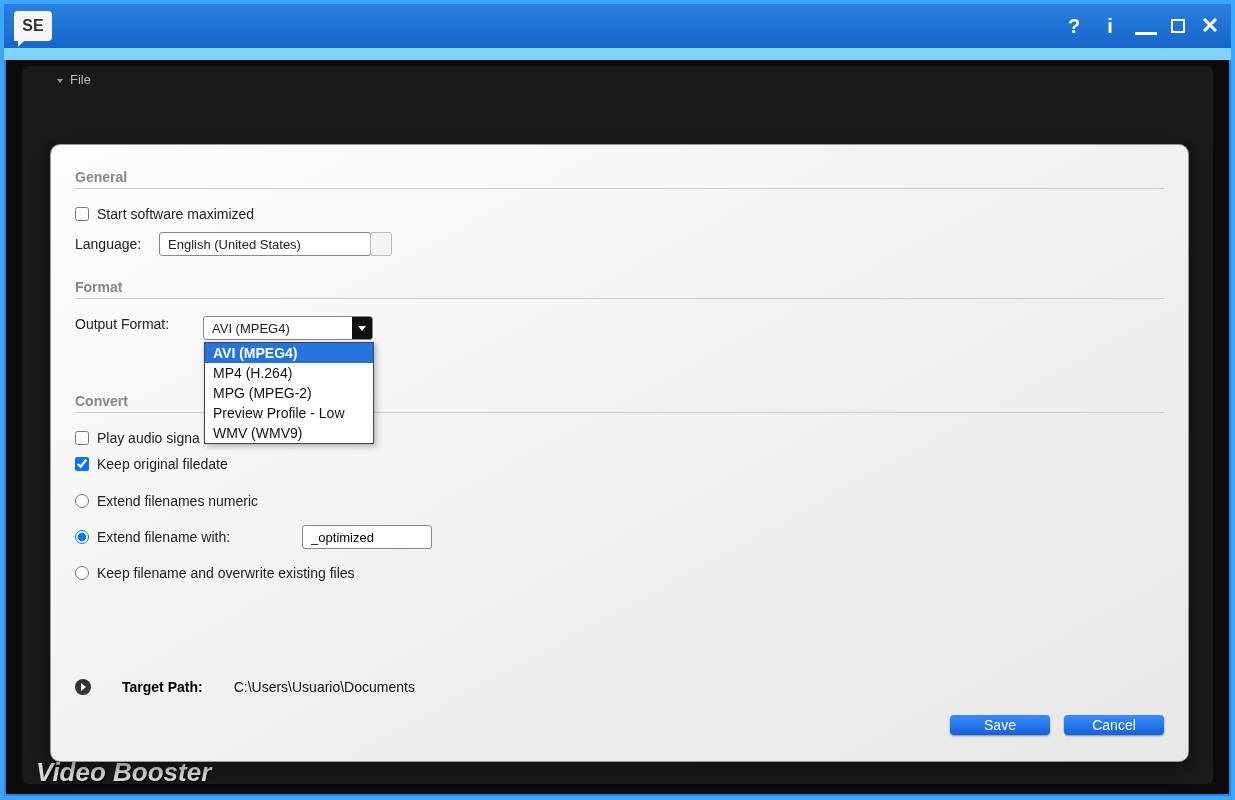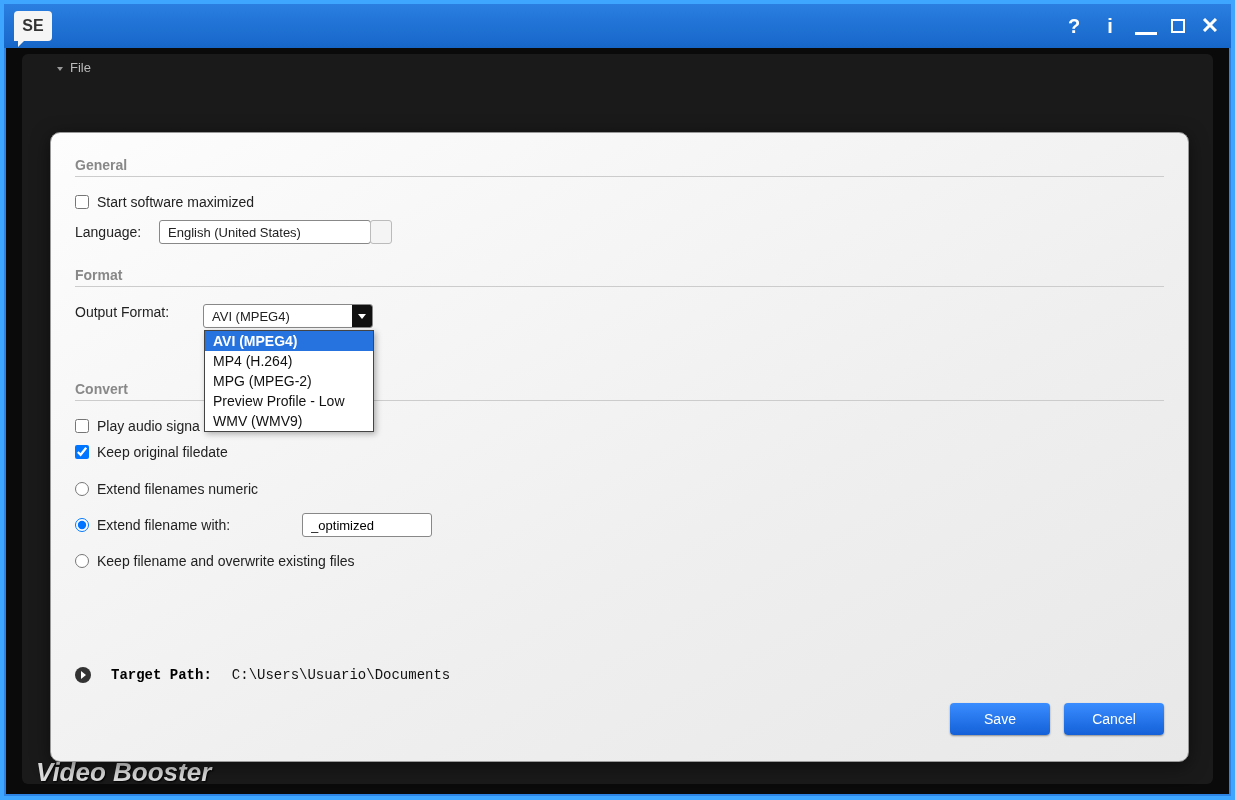--- a/index.html
+++ b/index.html
@@ -43,20 +43,21 @@
   .win-btn.minimize { border-bottom:3px solid #fff; height:8px; margin-top:10px;}
   .win-btn.maximize { border:2px solid #fff; width:14px; height:14px;}
   .win-btn.close { font-size:22px; }
   .app-body {
     flex:1;
     background: #0a0a0a;
     border: 2px solid #2c83e3;
     border-top:none;
     position: relative;
     padding: 8px;
+    margin-top: 12px;
   }
   .back-panel {
     position:absolute; left:16px; top:6px; right:16px; bottom:10px;
     background:#1a1a1a;
     border-radius:6px;
   }
   .back-panel .file-label {
     color:#bbb; font-size:13px; padding:6px 36px;
   }
   .back-panel .file-label:before{
@@ -112,34 +113,34 @@
   }
   .dropdown-list {
     position:absolute; left:0; top:25px; width:170px;
     background:#fff; border:1px solid #444; z-index:10;
     box-shadow:2px 2px 6px rgba(0,0,0,.3);
   }
   .dropdown-list div{ padding:2px 8px; font-size:14px; color:#111; cursor:pointer;}
   .dropdown-list div.selected{ background:#2673e0; color:#fff; font-weight:bold;}
   .suffix-input{ width:130px; margin-left:72px;}
   .radio-row{ margin:8px 0;}
-  .target-row{ margin-top:auto; display:flex; align-items:center; gap:20px; padding-bottom:20px;font-family:Liberation Mono, monospace;}
+  .target-row{ margin-top:auto; display:flex; align-items:center; gap:31px; padding-bottom:20px;}
   .arrow-icon{
     width:16px; height:16px; border-radius:50%; background:#333;
     display:flex; align-items:center; justify-content:center;
   }
   .arrow-icon:after{
     content:""; border-left:5px solid #fff; border-top:4px solid transparent; border-bottom:4px solid transparent;
     margin-left:1px;
   }
   .target-label{ font-weight:bold; font-size:14px;}
   .target-path{ font-size:14px; color:#111;}
   .button-row{ display:flex; justify-content:flex-end; gap:14px; padding-bottom:8px;}
   .btn{
-    width:100px; height:32px; border:none; border-radius:4px;
+    width:100px; height:20px; border:none; border-radius:4px;
     background: linear-gradient(#3a8dff, #1460d8);
     color:#fff; font-size:14px; cursor:pointer;
     box-shadow:0 1px 2px rgba(0,0,0,.4);
   }
   
   .gap-top{ margin-top:18px;}
 </style>
 </head>
 <body>
 

